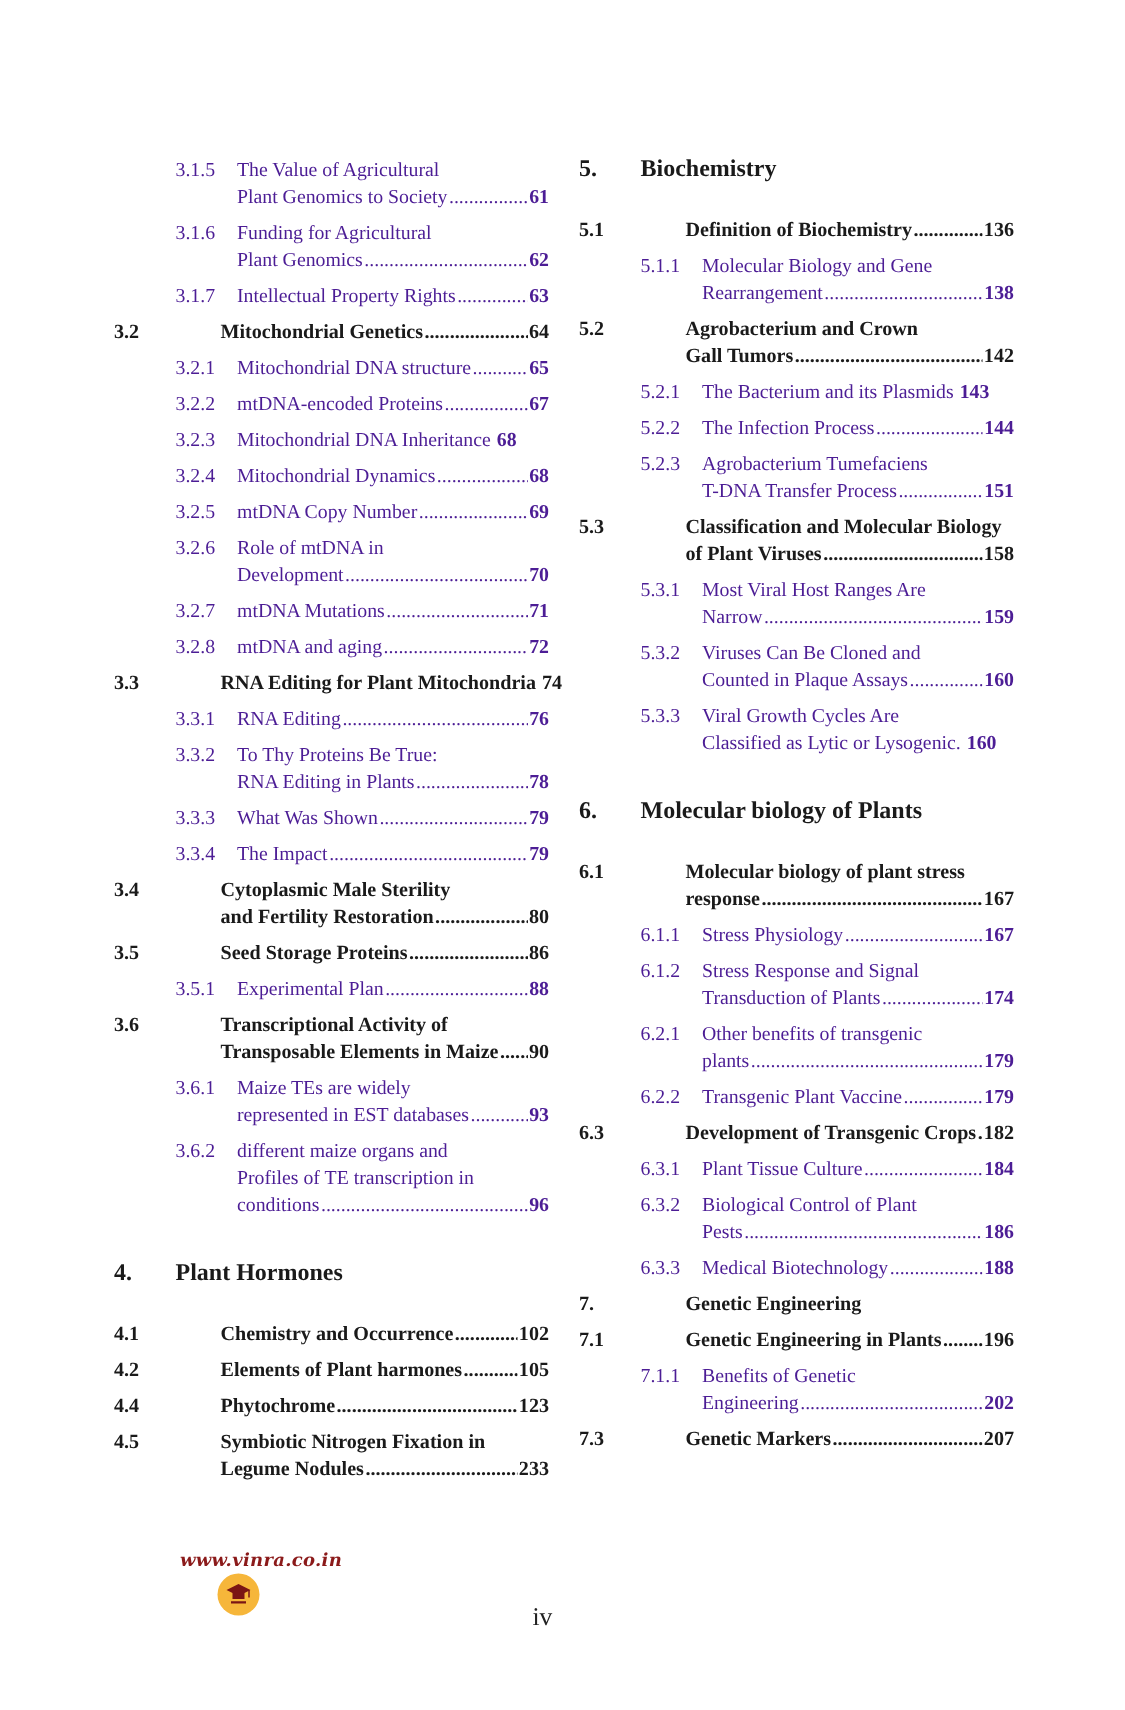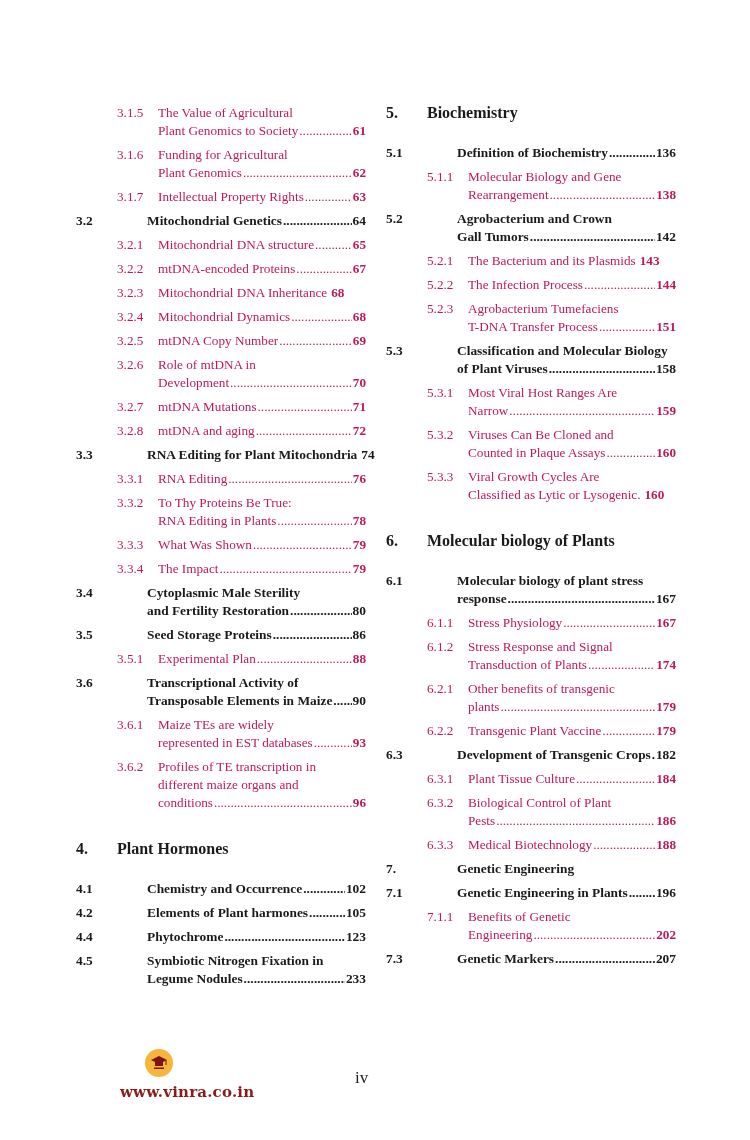--- a/index.html
+++ b/index.html
@@ -23,32 +23,32 @@
   .line.no-dots .pg { margin-left: 4px; }
 
   
   .chapter { font-weight: bold; font-size: 16px; margin: 0 0 22px 0; }
   .chapter .num { width: 41px; }
   .chapter.spaced-top { margin-top: 28px; }
 
   .sec { font-weight: bold; font-size: 13.4px; line-height: 18px; margin-bottom: 6px; gap: 30px; }
   .sec .num { width: 41px; }
 
-  .sub { font-size: 13.2px; line-height: 18px; margin-bottom: 6px; padding-left: 41px; color: #be185d; }
+  .sub { font-size: 13.2px; line-height: 18px; margin-bottom: 6px; padding-left: 41px; color: #4c1d95; }
   .sub .num { width: 41px; }
 
   .footer-logo {
     position: absolute; left: 145px; top: 1049px; width: 28px; height: 28px;
     border-radius: 50%; background: #f6b63a;
     display: flex; align-items: center; justify-content: center;
   }
   .footer-url {
-    position: absolute; left: 120px; top: 1083px;
-    font-family: "DejaVu Serif", serif; font-weight: bold;
-    font-size: 15px; color: #8b1a1a; letter-spacing: 0.2px;
+    position: absolute; left: 120px; top: 1033px;
+    font-family: "DejaVu Serif", serif; font-style: italic; font-weight: bold;
+    font-size: 12px; color: #8b1a1a; letter-spacing: 0.2px;
   }
   .page-number {
     position: absolute; left: 355px; top: 1068px;
     font-size: 17px; color: #222;
   }
 </style>
 </head>
 <body>
 
 <div class="col col-left" id="col-left">
@@ -288,24 +288,24 @@
           <span class="txt">represented in EST databases</span>
           <span class="dots"></span>
           <span class="pg">93</span>
         </div>
       </div>
     </div>
     <div class="entry sub">
       <span class="num">3.6.2</span>
       <div class="body">
         <div class="line">
+          <span class="txt">different maize organs and</span>
+        </div>
+        <div class="line">
           <span class="txt">Profiles of TE transcription in</span>
-        </div>
-        <div class="line">
-          <span class="txt">different maize organs and</span>
         </div>
         <div class="line">
           <span class="txt">conditions</span>
           <span class="dots"></span>
           <span class="pg">96</span>
         </div>
       </div>
     </div>
     <div class="entry chapter spaced-top">
       <span class="num">4.</span>

